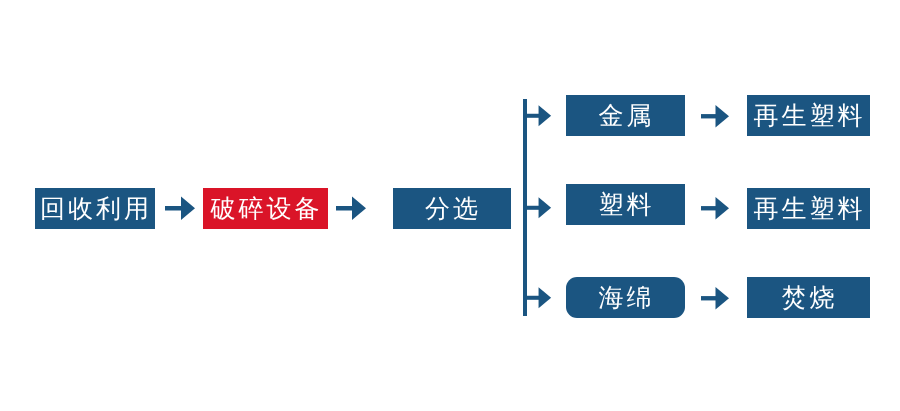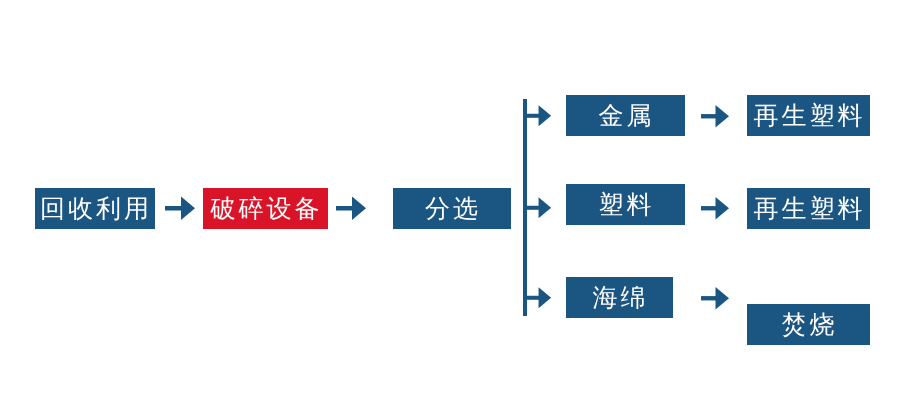--- a/index.html
+++ b/index.html
@@ -52,31 +52,31 @@
 
   
   .pos-vline       { left: 523px; top: 99px; width: 4px; height: 217px; }
   .pos-branch-arrow-0 { left: 526px; top: 103px; }
   .pos-branch-arrow-1 { left: 526px; top: 195px; }
   .pos-branch-arrow-2 { left: 526px; top: 285px; }
 
   
   .pos-material-0  { left: 566px; top: 95px;  width: 119px; }
   .pos-material-1  { left: 566px; top: 184px; width: 119px; }
-  .pos-material-2  { left: 566px; top: 277px; width: 107px; }
+  .pos-material-2  { left: 566px; top: 277px; width: 119px; border-radius: 11px; }
 
   
   .pos-out-arrow-0 { left: 701px; top: 103px; }
   .pos-out-arrow-1 { left: 701px; top: 195px; }
   .pos-out-arrow-2 { left: 701px; top: 285px; }
 
   
   .pos-outcome-0   { left: 747px; top: 95px;  width: 123px; }
   .pos-outcome-1   { left: 747px; top: 188px; width: 123px; }
-  .pos-outcome-2   { left: 747px; top: 277px; width: 123px; margin-top: 27px; }
+  .pos-outcome-2   { left: 747px; top: 277px; width: 123px; }
 </style>
 </head>
 <body>
 
 <svg width="0" height="0" style="position:absolute">
   <defs>
     <g id="arrow-shape">
       <rect x="0" y="11" width="19" height="4.5"></rect>
       <polygon points="16,1.5 30,13.2 16,25"></polygon>
     </g>

